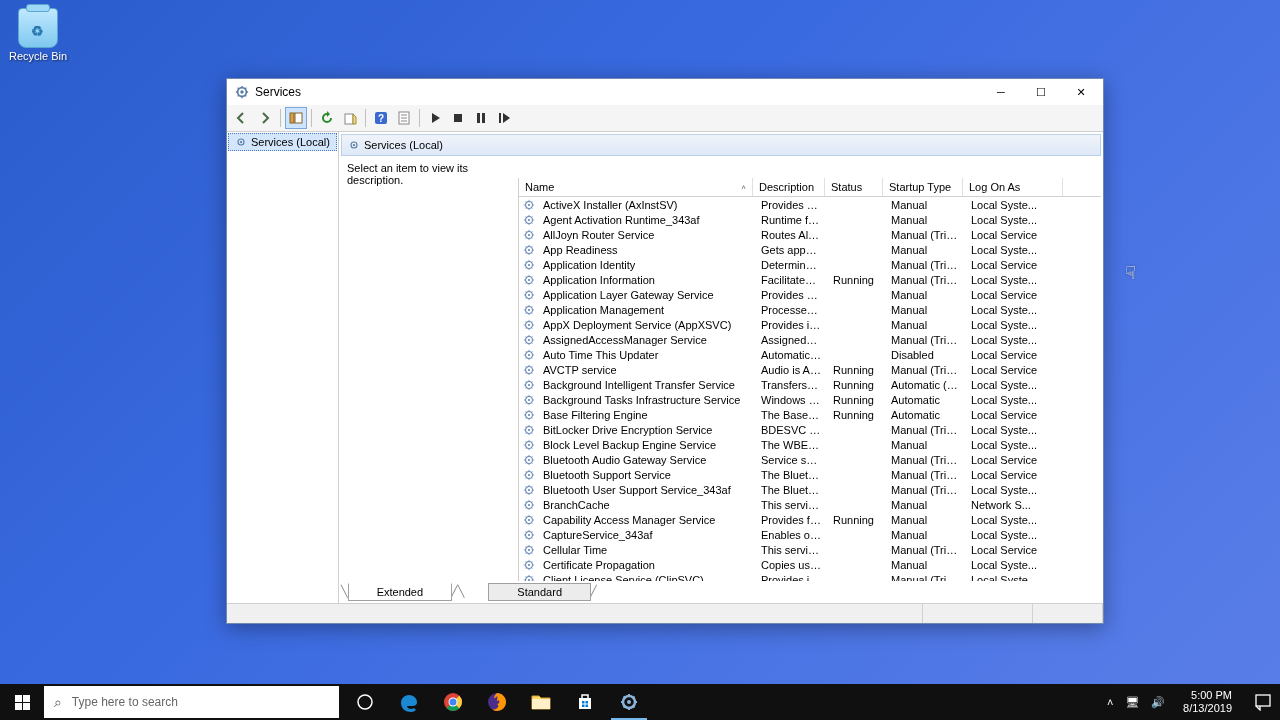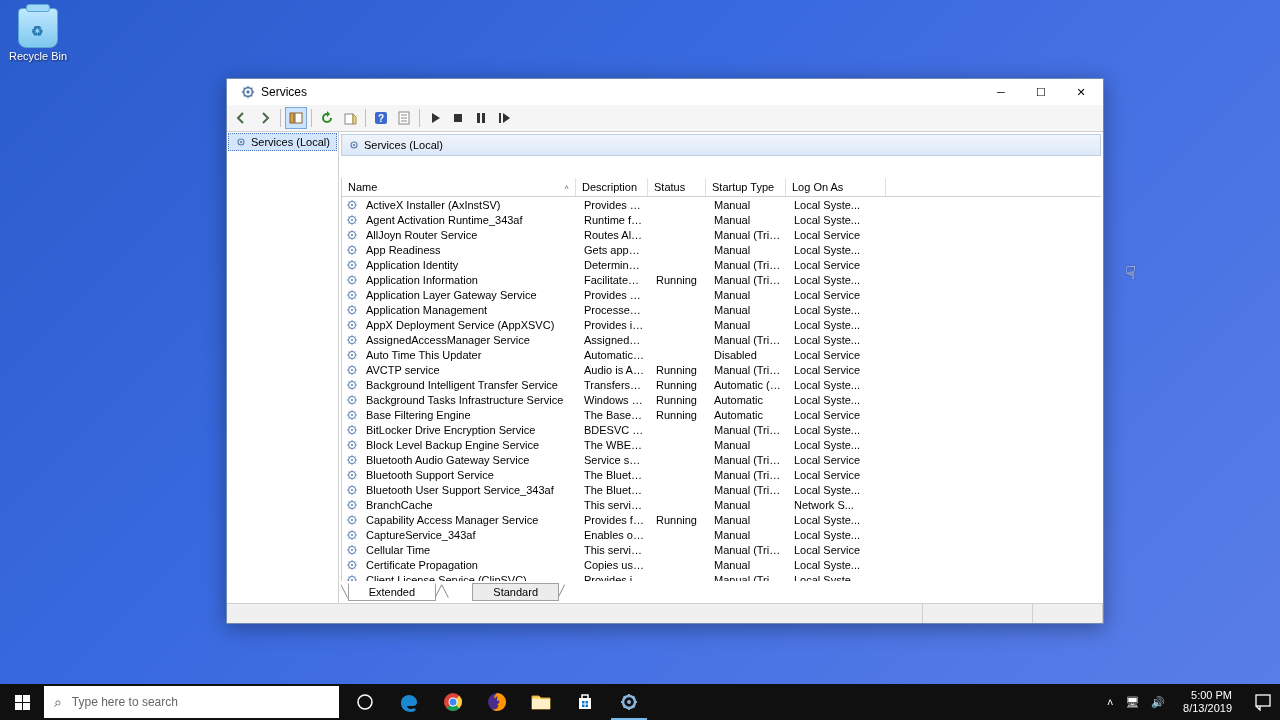--- a/index.html
+++ b/index.html
@@ -18,21 +18,21 @@
 .recycle-bin-glyph::before { content:""; position:absolute; top:-5px; left:7px; right:7px; height:6px;
   background:#a0d8f8; border-radius:3px; border:1px solid #5aa8d0;}
 .recycle-arrow { position:absolute; top:14px; left:12px; font-size:14px; color:#2a7ab0; font-weight:bold;}
 .desktop-icon-label { font-size:11px; text-shadow:1px 1px 2px rgba(0,0,0,.6);text-align:center; }
 
 .window {
   position:absolute; left:226px; top:78px; width:878px; height:546px;
   background:#fff; border:1px solid #6f8ab0;
   box-shadow:0 4px 20px rgba(0,0,0,.35); display:flex; flex-direction:column;
 }
-.titlebar { height:26px; display:flex; align-items:center; padding:0 2px 0 8px; font-size:12px;margin-left:6px; }
+.titlebar { height:26px; display:flex; align-items:center; padding:0 2px 0 8px; font-size:12px; }
 .title-icon { width:14px; height:14px; margin-right:6px; position:relative; }
 .gear-svg { width:14px; height:14px; }
 .title-text { flex:1; }
 .win-buttons { display:flex; height:100%; }
 .win-btn { width:40px; display:flex; align-items:center; justify-content:center; cursor:pointer; font-size:11px; font-family:Arial; }
 
 .menubar { height:20px; display:flex; align-items:center; padding:0 4px; border-bottom:1px solid #d0d0d0; background:#f5f5f5; }
 .menu-item { padding:2px 8px; cursor:pointer; }
 
 .toolbar { height:26px; display:flex; align-items:center; padding:2px 4px; background:#f5f5f5; gap:1px; }
@@ -58,21 +58,21 @@
 
 .list-body { flex:1; overflow-y:scroll; overflow-x:hidden; }
 .list-row { display:flex; align-items:center; height:15px; font-size:11px; cursor:pointer; }
 .list-row .cell { padding:0 6px; white-space:nowrap; overflow:hidden; text-overflow:ellipsis;}
 .svc-icon { width:12px; height:12px; margin-right:2px; margin-left:4px; flex-shrink:0; }
 
 .col-name { width:234px; } .col-desc { width:72px; } .col-status { width:58px; }
 .col-startup { width:80px; } .col-logon { width:100px; }
 
 .tabs-bottom { height:20px; display:flex; align-items:flex-end; margin:0 2px 2px; }
-.btab { padding:2px 20px; font-size:11px; border:1px solid #a0a0a0; border-top-color:#fff;
+.btab { padding:2px 28px; font-size:11px; border:1px solid #a0a0a0; border-top-color:#fff;
   background:#fff; cursor:pointer; margin-right:-1px; position:relative; }
 .btab.inactive { background:#ececec; border-top:1px solid #a0a0a0;margin-left:24px; }
 .btab-slash { font-size:11px; color:#888; align-self:center; }
 
 .statusbar { height:20px; background:#f0f0f0; border-top:1px solid #d0d0d0; display:flex; }
 .status-cell { border-right:1px solid #d0d0d0; padding:2px 8px; font-size:11px; }
 
 .taskbar { position:absolute; left:0; right:0; bottom:0; height:36px; background:#101010;
   display:flex; align-items:center; color:#fff; }
 .start-btn { width:44px; height:36px; display:flex; align-items:center; justify-content:center; cursor:pointer; }
@@ -212,20 +212,23 @@
     <div class="right-pane">
       <div class="right-header">
         <svg width="12" height="12" viewBox="0 0 16 16">
             <circle cx="8" cy="8" r="4" fill="none" stroke="#5a7ea8" stroke-width="1.5"></circle>
             <circle cx="8" cy="8" r="1.5" fill="#5a7ea8"></circle>
           </svg>
         <span>Services (Local)</span>
       </div>
 
       <div class="content-row">
+        <div class="desc-pane">
+          <span>Select an item to view its description.</span>
+        </div>
 
         <div class="list-pane">
           <div class="list-header">
             <div class="col col-name">
                 <span>Name</span>
                 <span class="sort-ind">˄</span>
               </div>
             <div class="col col-desc">Description</div>
             <div class="col col-status">Status</div>
             <div class="col col-startup">Startup Type</div>

